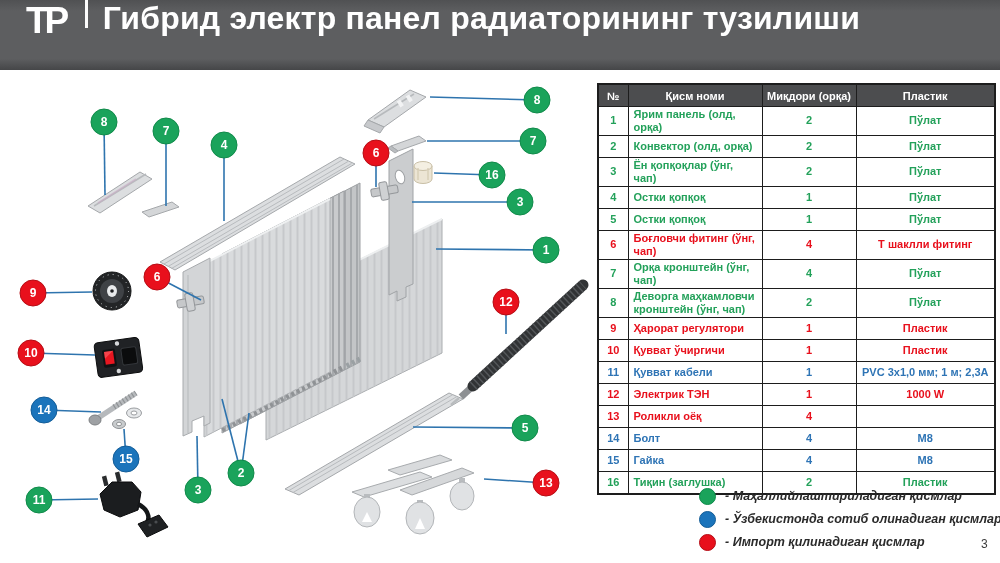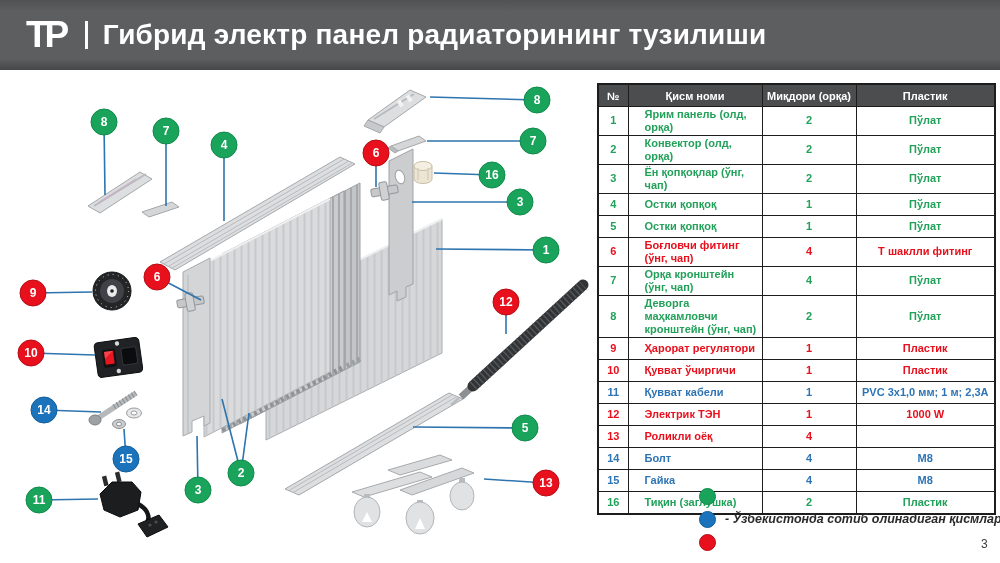--- a/index.html
+++ b/index.html
@@ -4,25 +4,25 @@
 <style>
   html,body { margin:0; padding:0; }
   body {
     width:1000px; height:563px; position:relative; overflow:hidden;
     background:#ffffff; font-family:"Liberation Sans", sans-serif;
   }
   
   .bar {
     position:absolute; left:0; top:0; width:1000px; height:70px;
     background:linear-gradient(180deg,#505153 0%,#5d5e60 16%,#5d5e60 84%,#454648 100%);
-    display:flex; align-items:center;
+    display:flex; align-items:flex-start;
   }
   .logo { color:#fff; font-weight:bold; font-size:37px; letter-spacing:-4px; margin-left:26px; padding-right:4px; }
   .sep  { width:2.5px; height:28px; background:#fdfdfd; margin:0 15px 0 16px; }
-  .title{ color:#fff; font-size:28px; font-weight:bold; margin:0; letter-spacing:.2px; white-space:nowrap; }
+  .title{ color:#fff; font-size:32px; font-weight:bold; margin:0; letter-spacing:.2px; white-space:nowrap; }
 
   
   svg.diagram { position:absolute; left:0; top:70px; width:596px; height:493px; }
   .leader { stroke:#2e74ae; stroke-width:1.6; fill:none; }
   circle.callout[data-c="g"]{ fill:#1aa35b; stroke:#108a4a; stroke-width:1; }
   circle.callout[data-c="b"]{ fill:#1b74bb; stroke:#135d98; stroke-width:1; }
   circle.callout[data-c="r"]{ fill:#e8101c; stroke:#b60d15; stroke-width:1; }
   text.co-num { fill:#fff; font-size:12px; font-weight:bold; text-anchor:middle;
                 font-family:"Liberation Sans", sans-serif; }
 
@@ -33,21 +33,21 @@
     border:2px solid #1d1d1d;
   }
   .parts th {
     background:#4c4d4f; color:#fff; font-size:11px; font-weight:bold;
     border:1px solid #1d1d1d; height:21px; padding:0 2px;
   }
   .parts td {
     border:1px solid #1d1d1d; font-size:11px; font-weight:bold; height:19px;
     text-align:center; padding:0 2px; line-height:1.18; color:#222;
   }
-  .parts td.c-name { text-align:left; padding:1px 3px 1px 16px; }
+  .parts td.c-name { text-align:left; padding:1px 3px 1px 5px; }
   .parts td.c-mat  { white-space:nowrap; overflow:hidden;text-align:center; }
   tr[data-c="green"] td { color:#23a15a; }
   tr[data-c="blue"]  td { color:#2e74b5; }
   tr[data-c="red"]   td { color:#e8101c; }
 
   
   .legend { position:absolute; left:699px; top:487px; display:flex; flex-direction:column; gap:5px; }
   .legend-item { display:flex; align-items:center; gap:9px; height:18px; }
   .ldot { width:17px; height:17px; border-radius:50%; flex:0 0 17px; box-sizing:border-box; }
   .ldot[data-c="green"]{ background:#1aa35b; border:1px solid #0f8a4a; }
@@ -435,23 +435,25 @@
     <td class="c-name">Тиқин (заглушка)</td>
     <td class="c-qty">2</td>
     <td class="c-mat">Пластик</td>
   </tr>
 </tbody>
   </table>
 
 <div class="legend">
   <div class="legend-item">
     <span class="ldot" data-c="green"></span>
+    <span class="legend-label">- Маҳаллийлаштириладиган қисмлар</span>
   </div>
   <div class="legend-item">
     <span class="ldot" data-c="blue"></span>
     <span class="legend-label">- Ўзбекистонда сотиб олинадиган қисмлар</span>
   </div>
   <div class="legend-item">
     <span class="ldot" data-c="red"></span>
+    <span class="legend-label">- Импорт қилинадиган қисмлар</span>
   </div>
 </div>
 
 <div class="pagenum">3</div>
 
 </body></html>

